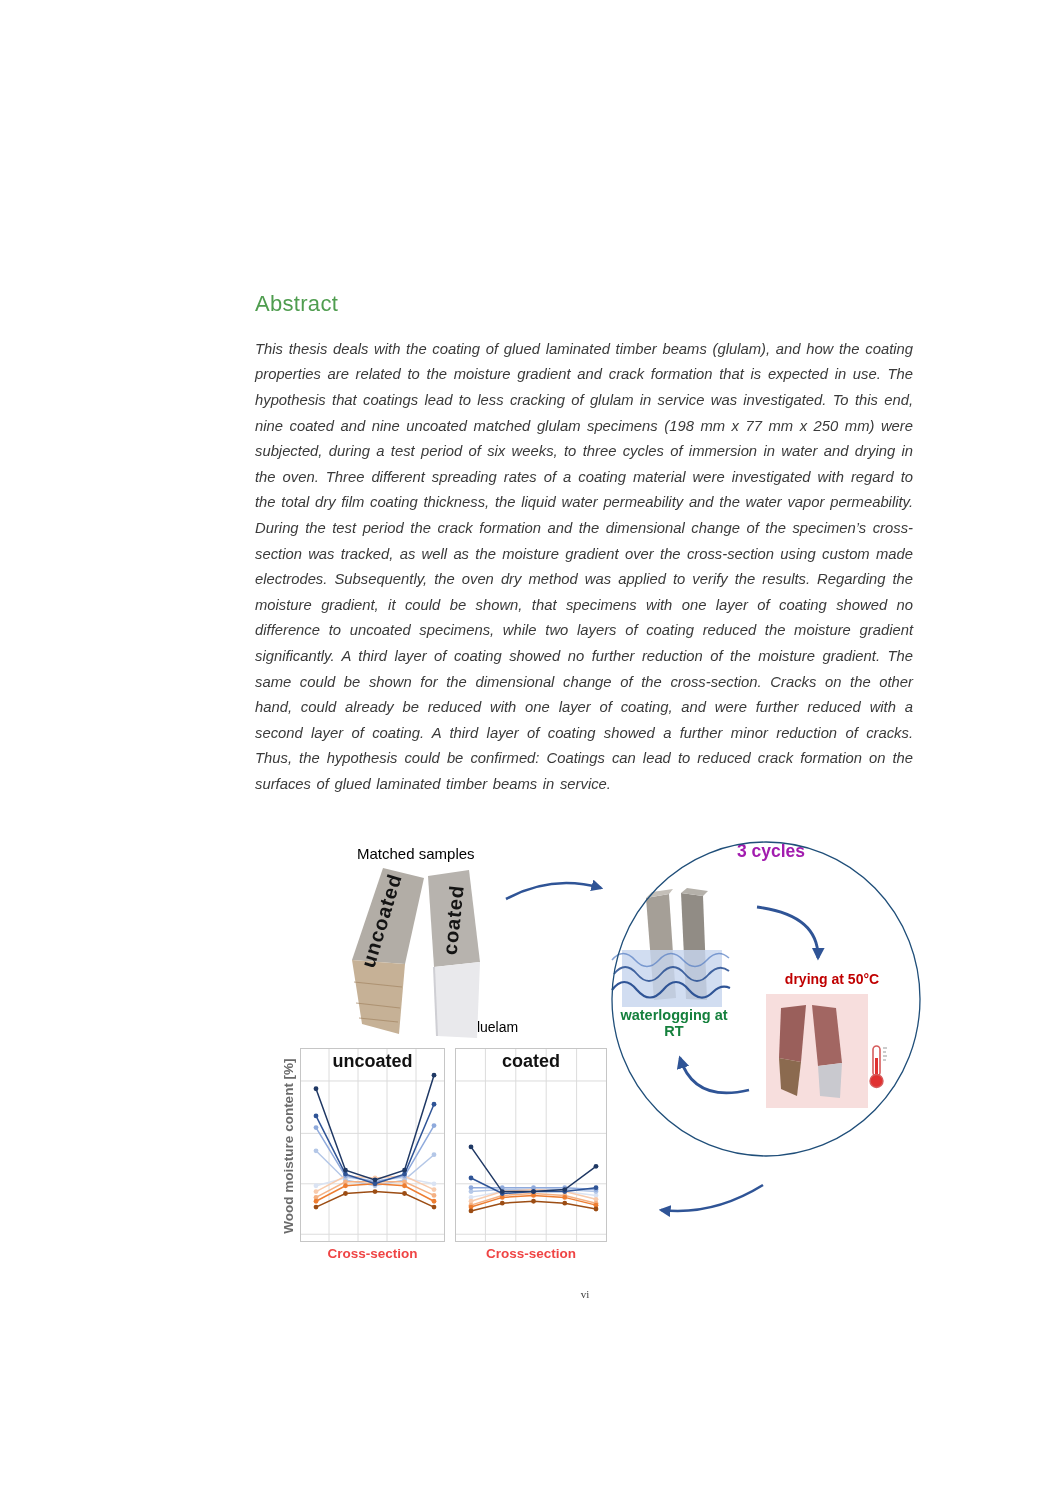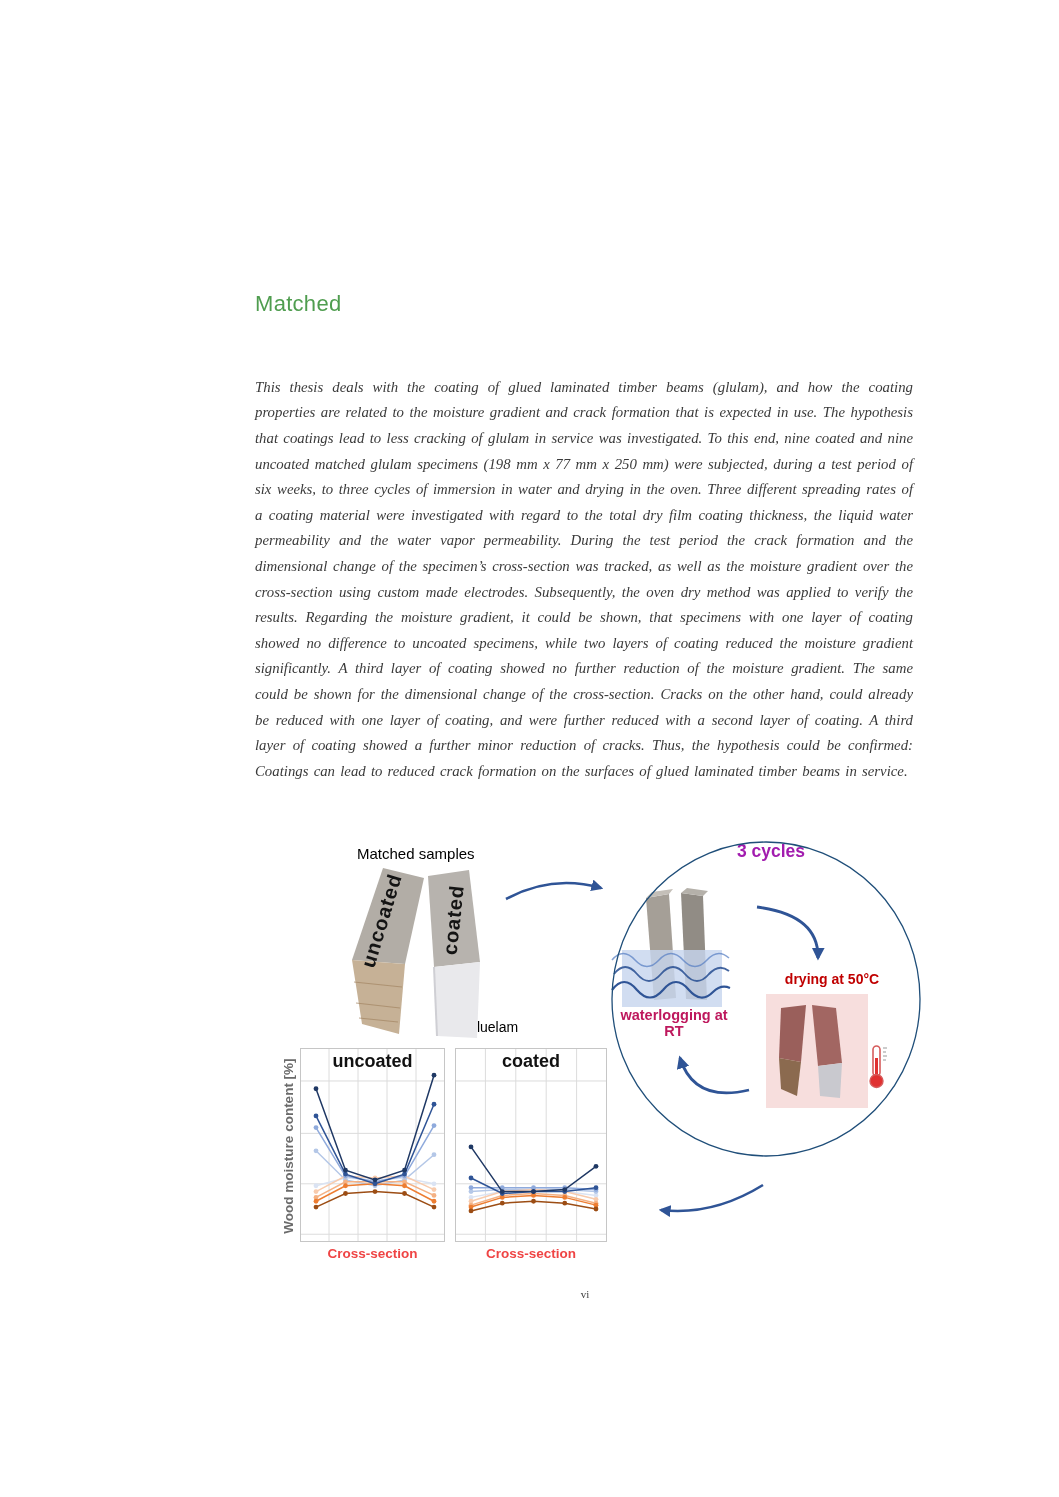--- a/index.html
+++ b/index.html
@@ -1,50 +1,50 @@
 <!DOCTYPE html>
 <html><head>
 <meta charset="utf-8">
 <style>
   html,body{margin:0;padding:0;background:#fff;}
   #page{position:relative;width:1059px;height:1497px;background:#ffffff;
         font-family:"Liberation Sans",sans-serif;overflow:hidden;}
   .heading{position:absolute;left:255px;top:276px;font-size:22px;font-weight:400;
            color:#4f9d4f;letter-spacing:.3px;}
-  .abstract{position:absolute;left:255px;top:360px;width:658px;
+  .abstract{position:absolute;left:255px;top:322px;width:658px;
             font-size:14.8px;line-height:25.6px;font-style:italic;color:#3a3a3a;
-            text-align:justify;word-spacing:1.5px;font-family:Liberation Serif, serif;}
+            text-align:justify;word-spacing:1.5px;}
   .graylabel{position:absolute;color:#000000;}
   .lbl-matched{left:357px;top:845px;font-size:15px;}
   .lbl-gluelam{left:466px;top:1019px;font-size:14px;}
   .cycletitle{position:absolute;left:716px;top:841px;width:110px;text-align:center;
               font-size:17.5px;font-weight:bold;color:#a21caf;}
   .lbl-water{position:absolute;left:613px;top:1007px;width:122px;text-align:center;
-             font-size:14.5px;font-weight:600;color:#be185d;}
+             font-size:14.5px;font-weight:600;color:#15803d;}
   .lbl-dry{position:absolute;left:782px;top:971px;width:100px;text-align:center;
            font-size:14px;font-weight:600;color:#c00000;}
   .svgabs{position:absolute;}
   .overlay{position:absolute;left:0;top:0;pointer-events:none;}
   .panel{position:absolute;top:1048px;}
   .panel-title{position:absolute;left:0;top:3px;width:100%;text-align:center;
                font-size:18px;font-weight:bold;color:#111;}
   .xlabel{position:absolute;top:1246px;text-align:center;font-size:13.5px;
           font-weight:bold;color:#ef4444;}
   .ylabel{position:absolute;left:288px;top:1146px;transform:translate(-50%,-50%) rotate(-90deg);
           white-space:nowrap;font-size:13.5px;font-weight:bold;color:#6b6b6b;}
   .pagenum{position:absolute;left:560px;top:1288px;width:50px;text-align:center;
            font-size:11px;color:#404040;font-family:Liberation Serif, serif;}
   .phototext{font-weight:bold;font-size:20px;fill:#141414;letter-spacing:1px;}
 </style>
 </head>
 <body>
 
 <div id="page">
 
-  <h1 class="heading">Matched</h1>
+  <h1 class="heading">Abstract</h1>
 
   <p class="abstract">This thesis deals with the coating of glued laminated timber beams (glulam), and how the coating properties are related to the moisture gradient and crack formation that is expected in use. The hypothesis that coatings lead to less cracking of glulam in service was investigated. To this end, nine coated and nine uncoated matched glulam specimens (198 mm x 77 mm x 250 mm) were subjected, during a test period of six weeks, to three cycles of immersion in water and drying in the oven. Three different spreading rates of a coating material were investigated with regard to the total dry film coating thickness, the liquid water permeability and the water vapor permeability. During the test period the crack formation and the dimensional change of the specimen’s cross-section was tracked, as well as the moisture gradient over the cross-section using custom made electrodes. Subsequently, the oven dry method was applied to verify the results. Regarding the moisture gradient, it could be shown, that specimens with one layer of coating showed no difference to uncoated specimens, while two layers of coating reduced the moisture gradient significantly. A third layer of coating showed no further reduction of the moisture gradient. The same could be shown for the dimensional change of the cross-section. Cracks on the other hand, could already be reduced with one layer of coating, and were further reduced with a second layer of coating. A third layer of coating showed a further minor reduction of cracks. Thus, the hypothesis could be confirmed: Coatings can lead to reduced crack formation on the surfaces of glued laminated timber beams in service.</p>
 
   <div class="graylabel lbl-matched">Matched samples</div>
   <div class="graylabel lbl-gluelam">Gluelam</div>
   <div class="cycletitle">3 cycles</div>
   <div class="lbl-water">waterlogging at RT</div>
   <div class="lbl-dry">drying at 50°C</div>
 
   <svg class="svgabs" style="left:338px;top:860px;" width="150" height="180">

